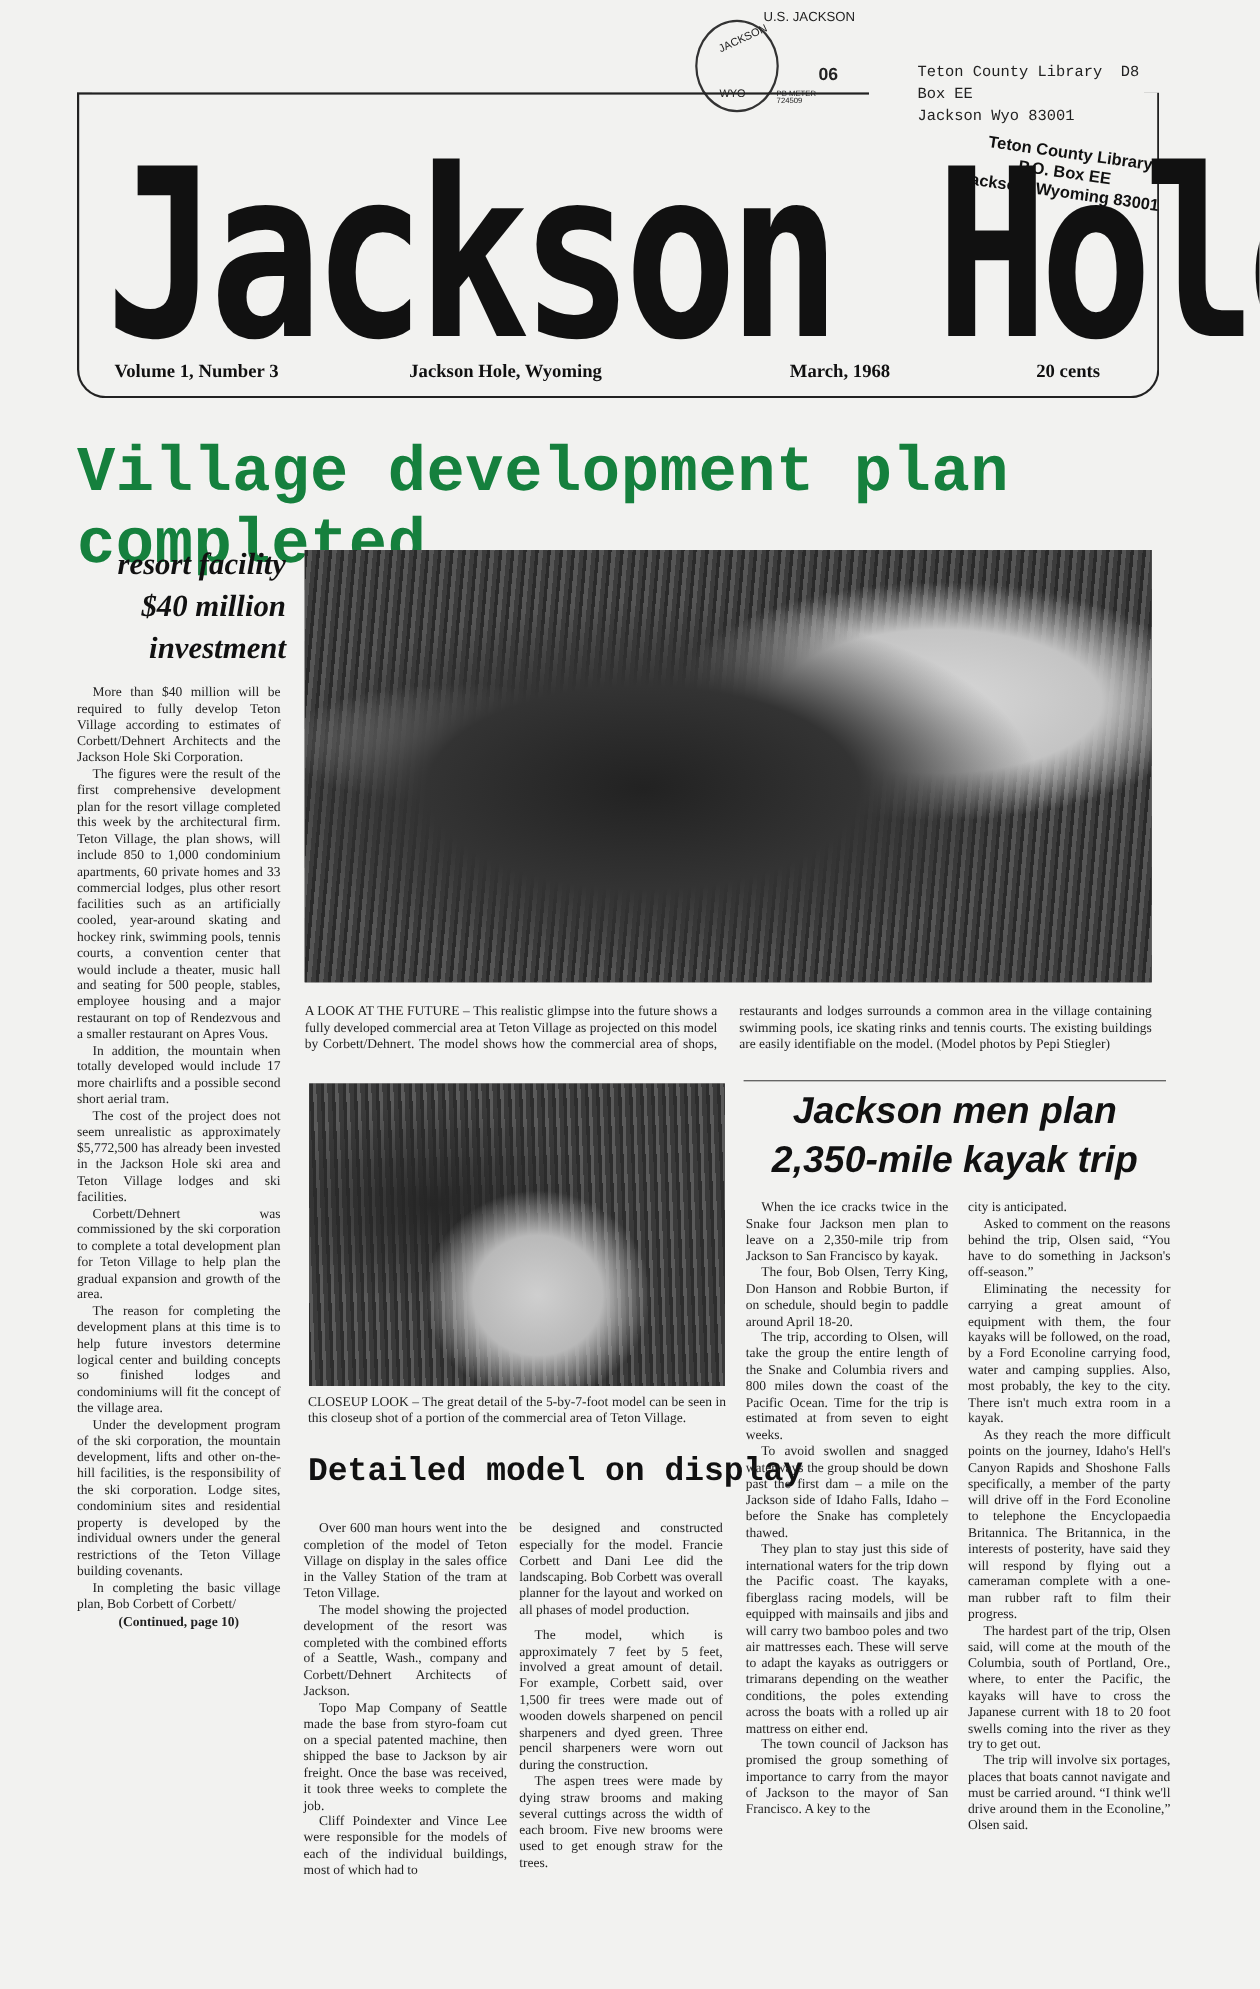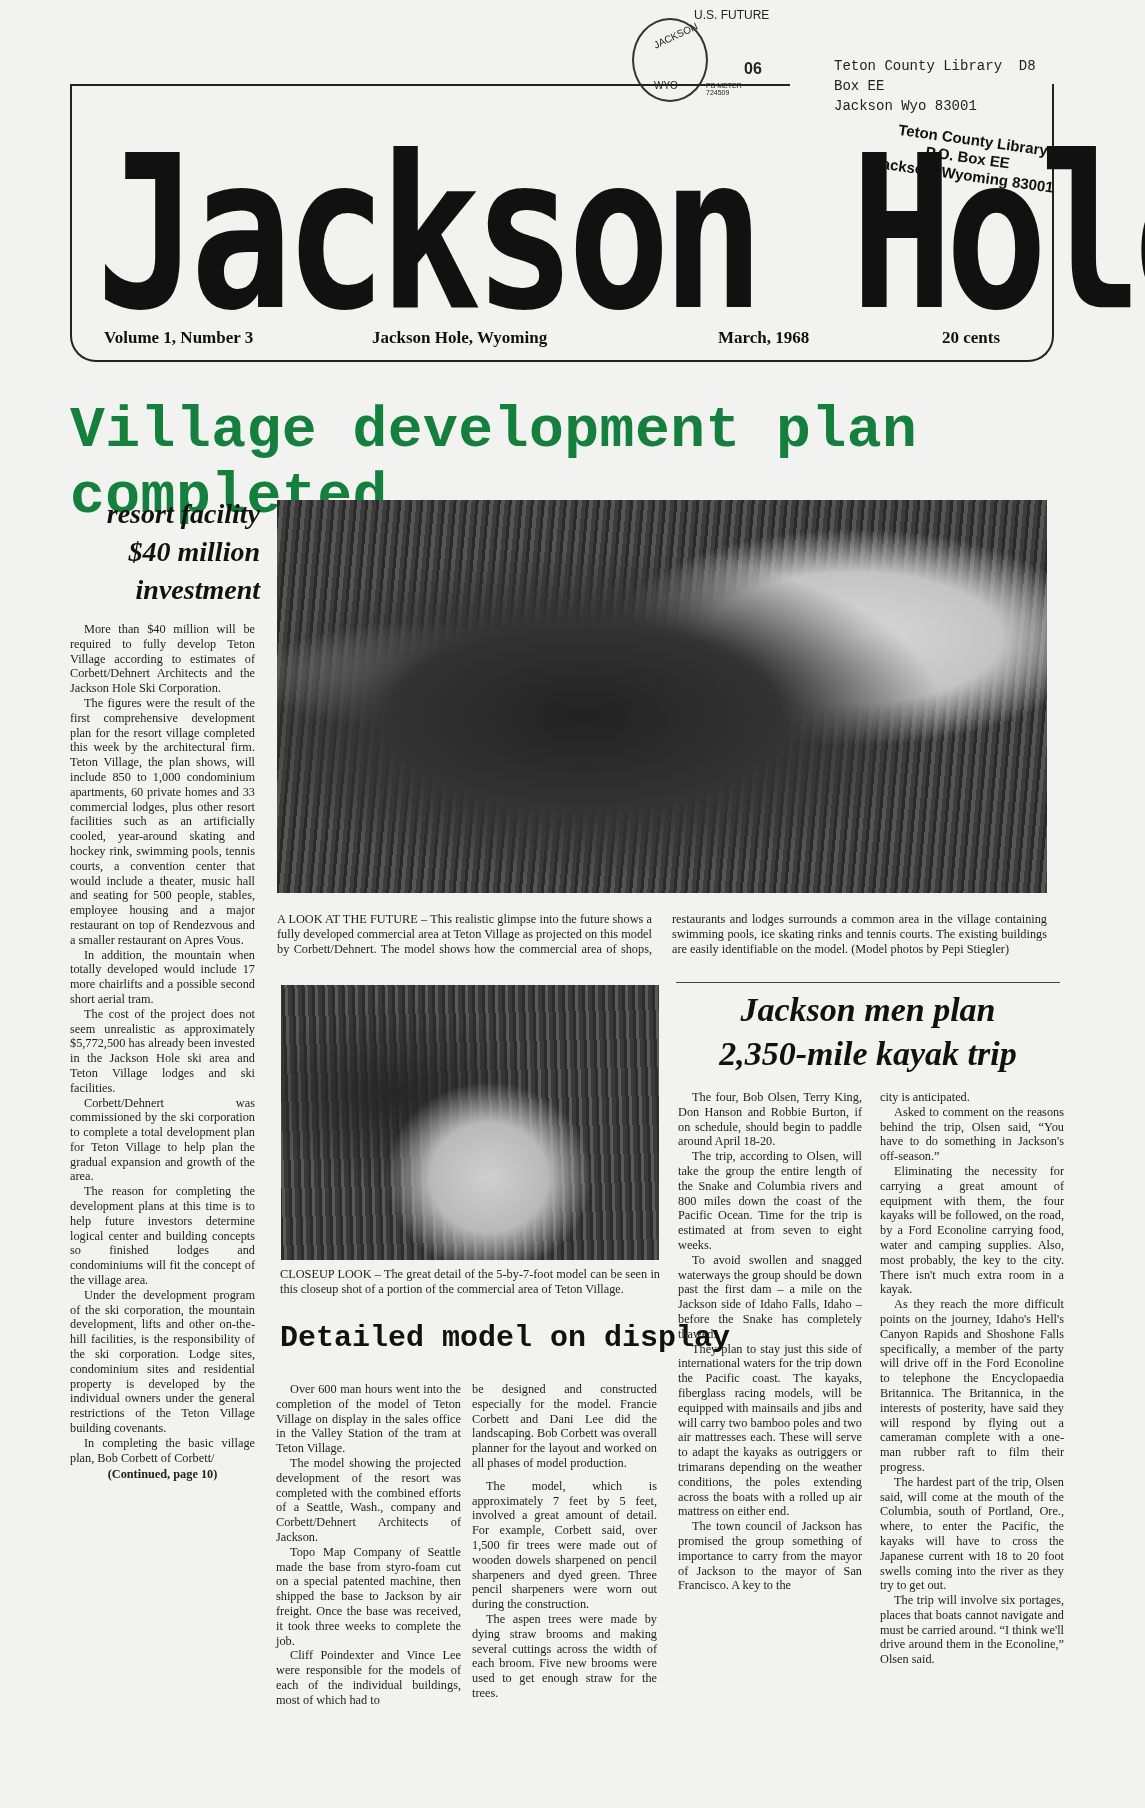--- a/index.html
+++ b/index.html
@@ -43,30 +43,30 @@
       repeating-linear-gradient(95deg, #2a2a2a 0 3px, #555 3px 7px, #3c3c3c 7px 11px);
   }
   .photo2 {
     background-image:
       radial-gradient(ellipse at 55% 70%, #cfcfcf 0%, #b9b9b9 20%, transparent 35%),
       radial-gradient(ellipse at 30% 40%, #262626 0%, transparent 40%),
       repeating-linear-gradient(88deg, #2d2d2d 0 3px, #5a5a5a 3px 6px, #3a3a3a 6px 10px);
   }
   .h-rule { position:absolute; height:1px; background:#444; }
   .head2 { position:absolute; font-family:Liberation Mono, monospace; font-weight:bold; color:#111; white-space:nowrap; }
-  .kayak-head { position:absolute; left:668px; top:988px; width:400px; text-align:center; font-family:Liberation Serif, serif; font-weight:bold; font-style:italic; font-size:34px; line-height:44px; color:#111; }
+  .kayak-head { position:absolute; left:668px; top:988px; width:400px; text-align:center; font-family:Liberation Sans, sans-serif; font-weight:bold; font-style:italic; font-size:34px; line-height:44px; color:#111; }
 </style>
 </head>
 <body>
 
 <div class="stamp">
   <div class="stamp-circle"></div>
   <span class="stamp-text" style="left:20px;top:22px;font-size:10px;transform:rotate(-25deg);">JACKSON</span>
   <span class="stamp-text" style="left:22px;top:72px;font-size:10px;">WYO</span>
-  <span class="stamp-text" style="left:62px;top:0;font-size:12px;">U.S. FUTURE</span>
+  <span class="stamp-text" style="left:62px;top:0;font-size:12px;">U.S. JACKSON</span>
   <span class="stamp-text" style="left:112px;top:52px;font-size:16px;font-weight:bold;">06</span>
   <span class="stamp-text" style="left:74px;top:74px;font-size:7px;width:40px;">PB METER 724509</span>
 </div>
 
 <div class="addr"><div>Teton County Library  D8</div><div>Box EE</div><div>Jackson Wyo 83001</div></div>
 <div class="addr-stamp"><div style="padding-left:20px">Teton County Library</div><div style="padding-left:50px">P.O. Box EE</div><div>Jackson, Wyoming 83001</div></div>
 
 <div class="mast-topline"></div>
 <div class="mast-box"></div>
 <div class="mast-title">Jackson Hole Villager</div>
@@ -113,20 +113,21 @@
   <p style="margin-top:8px">The model, which is approximately 7 feet by 5 feet, involved a great amount of detail. For example, Corbett said, over 1,500 fir trees were made out of wooden dowels sharpened on pencil sharpeners and dyed green. Three pencil sharpeners were worn out during the construction.</p>
   <p>The aspen trees were made by dying straw brooms and making several cuttings across the width of each broom. Five new brooms were used to get enough straw for the trees.</p>
 </div>
 
 <div class="h-rule" style="left:676px;top:982px;width:384px;"></div>
 <div class="kayak-head">
   <div>Jackson men plan</div>
   <div>2,350-mile kayak trip</div>
 </div>
 <div class="col" style="left:678px;top:1090px;width:184px;">
+  <p>When the ice cracks twice in the Snake four Jackson men plan to leave on a 2,350-mile trip from Jackson to San Francisco by kayak.</p>
   <p>The four, Bob Olsen, Terry King, Don Hanson and Robbie Burton, if on schedule, should begin to paddle around April 18-20.</p>
   <p>The trip, according to Olsen, will take the group the entire length of the Snake and Columbia rivers and 800 miles down the coast of the Pacific Ocean. Time for the trip is estimated at from seven to eight weeks.</p>
   <p>To avoid swollen and snagged waterways the group should be down past the first dam – a mile on the Jackson side of Idaho Falls, Idaho – before the Snake has completely thawed.</p>
   <p>They plan to stay just this side of international waters for the trip down the Pacific coast. The kayaks, fiberglass racing models, will be equipped with mainsails and jibs and will carry two bamboo poles and two air mattresses each. These will serve to adapt the kayaks as outriggers or trimarans depending on the weather conditions, the poles extending across the boats with a rolled up air mattress on either end.</p>
   <p>The town council of Jackson has promised the group something of importance to carry from the mayor of Jackson to the mayor of San Francisco. A key to the</p>
 </div>
 <div class="col" style="left:880px;top:1090px;width:184px;">
   <p style="text-indent:0">city is anticipated.</p>
   <p>Asked to comment on the reasons behind the trip, Olsen said, “You have to do something in Jackson's off-season.”</p>
   <p>Eliminating the necessity for carrying a great amount of equipment with them, the four kayaks will be followed, on the road, by a Ford Econoline carrying food, water and camping supplies. Also, most probably, the key to the city. There isn't much extra room in a kayak.</p>

